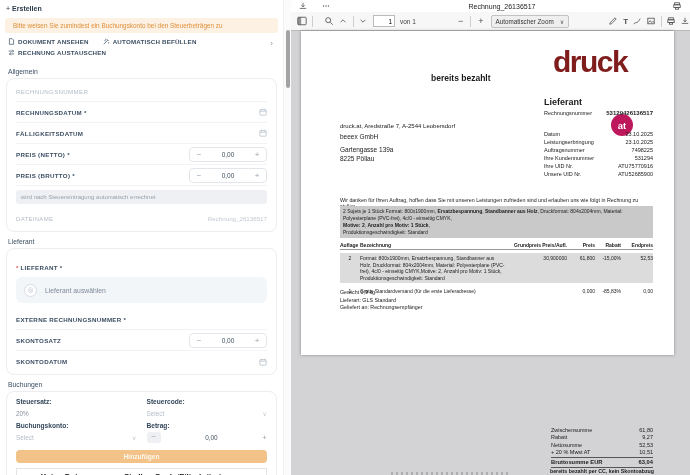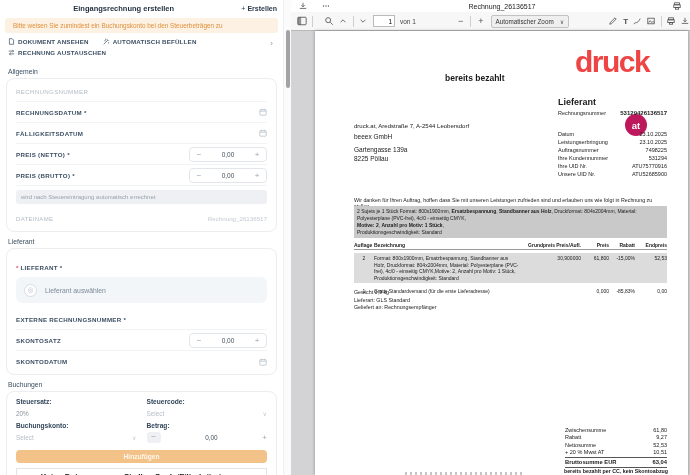--- a/index.html
+++ b/index.html
@@ -82,26 +82,26 @@
   .page-input { width:22px; height:12px; border:1px solid #bbb; background:#fff; text-align:right;
     font-size:6.5px; padding-right:2px; font-family:"Liberation Sans",sans-serif; }
   .of-label { font-size:6.5px; color:#444; }
   .zoom-btn { font-size:9px; color:#4f4f4f; cursor:pointer; padding:0 2px; }
   .zoom-select { display:flex; align-items:center; gap:6px; background:#efeff0; border:1px solid #c2c2c4;
     border-radius:2px; height:13px; padding:0 4px; font-size:6.3px; color:#333; cursor:pointer; }
   .flex-spacer { flex:1; }
   .t-label { font-size:8px; font-weight:bold; color:#4f4f4f; cursor:pointer; line-height:9px; }
 
   
-  .pdf-page { position:absolute; left:24px; top:31px; width:373px; height:444px; background:#fff;
+  .pdf-page { position:absolute; left:10px; top:31px; width:373px; height:324px; background:#fff;
     box-shadow:0 0 3px rgba(0,0,0,.35); color:#1a1a1a; }
   .abs { position:absolute; }
   .paid-stamp { left:130px; top:42px; font-size:8.5px; font-weight:bold; }
   .logo { left:252px; top:14px; }
-  .logo-text { font-size:30px; font-weight:bold; color:#ef4444; letter-spacing:-1.5px;margin-left:8px; }
+  .logo-text { font-size:30px; font-weight:bold; color:#7f1d1d; letter-spacing:-1.5px; }
   .logo-badge { position:absolute; left:58px; top:21px; width:22px; height:22px; border-radius:50%;
     background:#be185d; color:#fff; font-size:9.5px; font-weight:bold;
     display:flex; align-items:center; justify-content:center;margin-top:48px; }
   .inv-heading { left:243px; top:66px; font-size:9px; font-weight:bold; }
   .invnum-row { left:243px; top:79px; width:109px; display:flex; justify-content:space-between; }
   .invnum-row .lab { font-size:5.5px; color:#222; }
   .invnum-row .val { font-size:6px; font-weight:bold; }
   .sender { left:39px; top:92px; font-size:6px; }
   .addr1 { left:39px; top:102px; font-size:6.5px; }
   .addr2 { left:39px; top:115px; font-size:6.5px; }
@@ -139,21 +139,20 @@
   .i10 { width:10px; height:10px; }
 </style>
 </head>
 <body>
 
 <div class="stage">
 
   <div class="left-panel">
 
     <div class="lp-header">
-      <div class="lp-title">Eingangsrechnung erstellen</div>
       <div class="lp-create"><span class="plus">+</span><span>Erstellen</span></div>
     </div>
 
     <div class="warning">Bitte weisen Sie zumindest ein Buchungskonto bei den Steuerbeträgen zu</div>
 
     <div class="actions">
       <div class="action-row">
         <div class="action-link">
           <span class="i7">
             <svg class="i7" viewBox="0 0 10 10">

